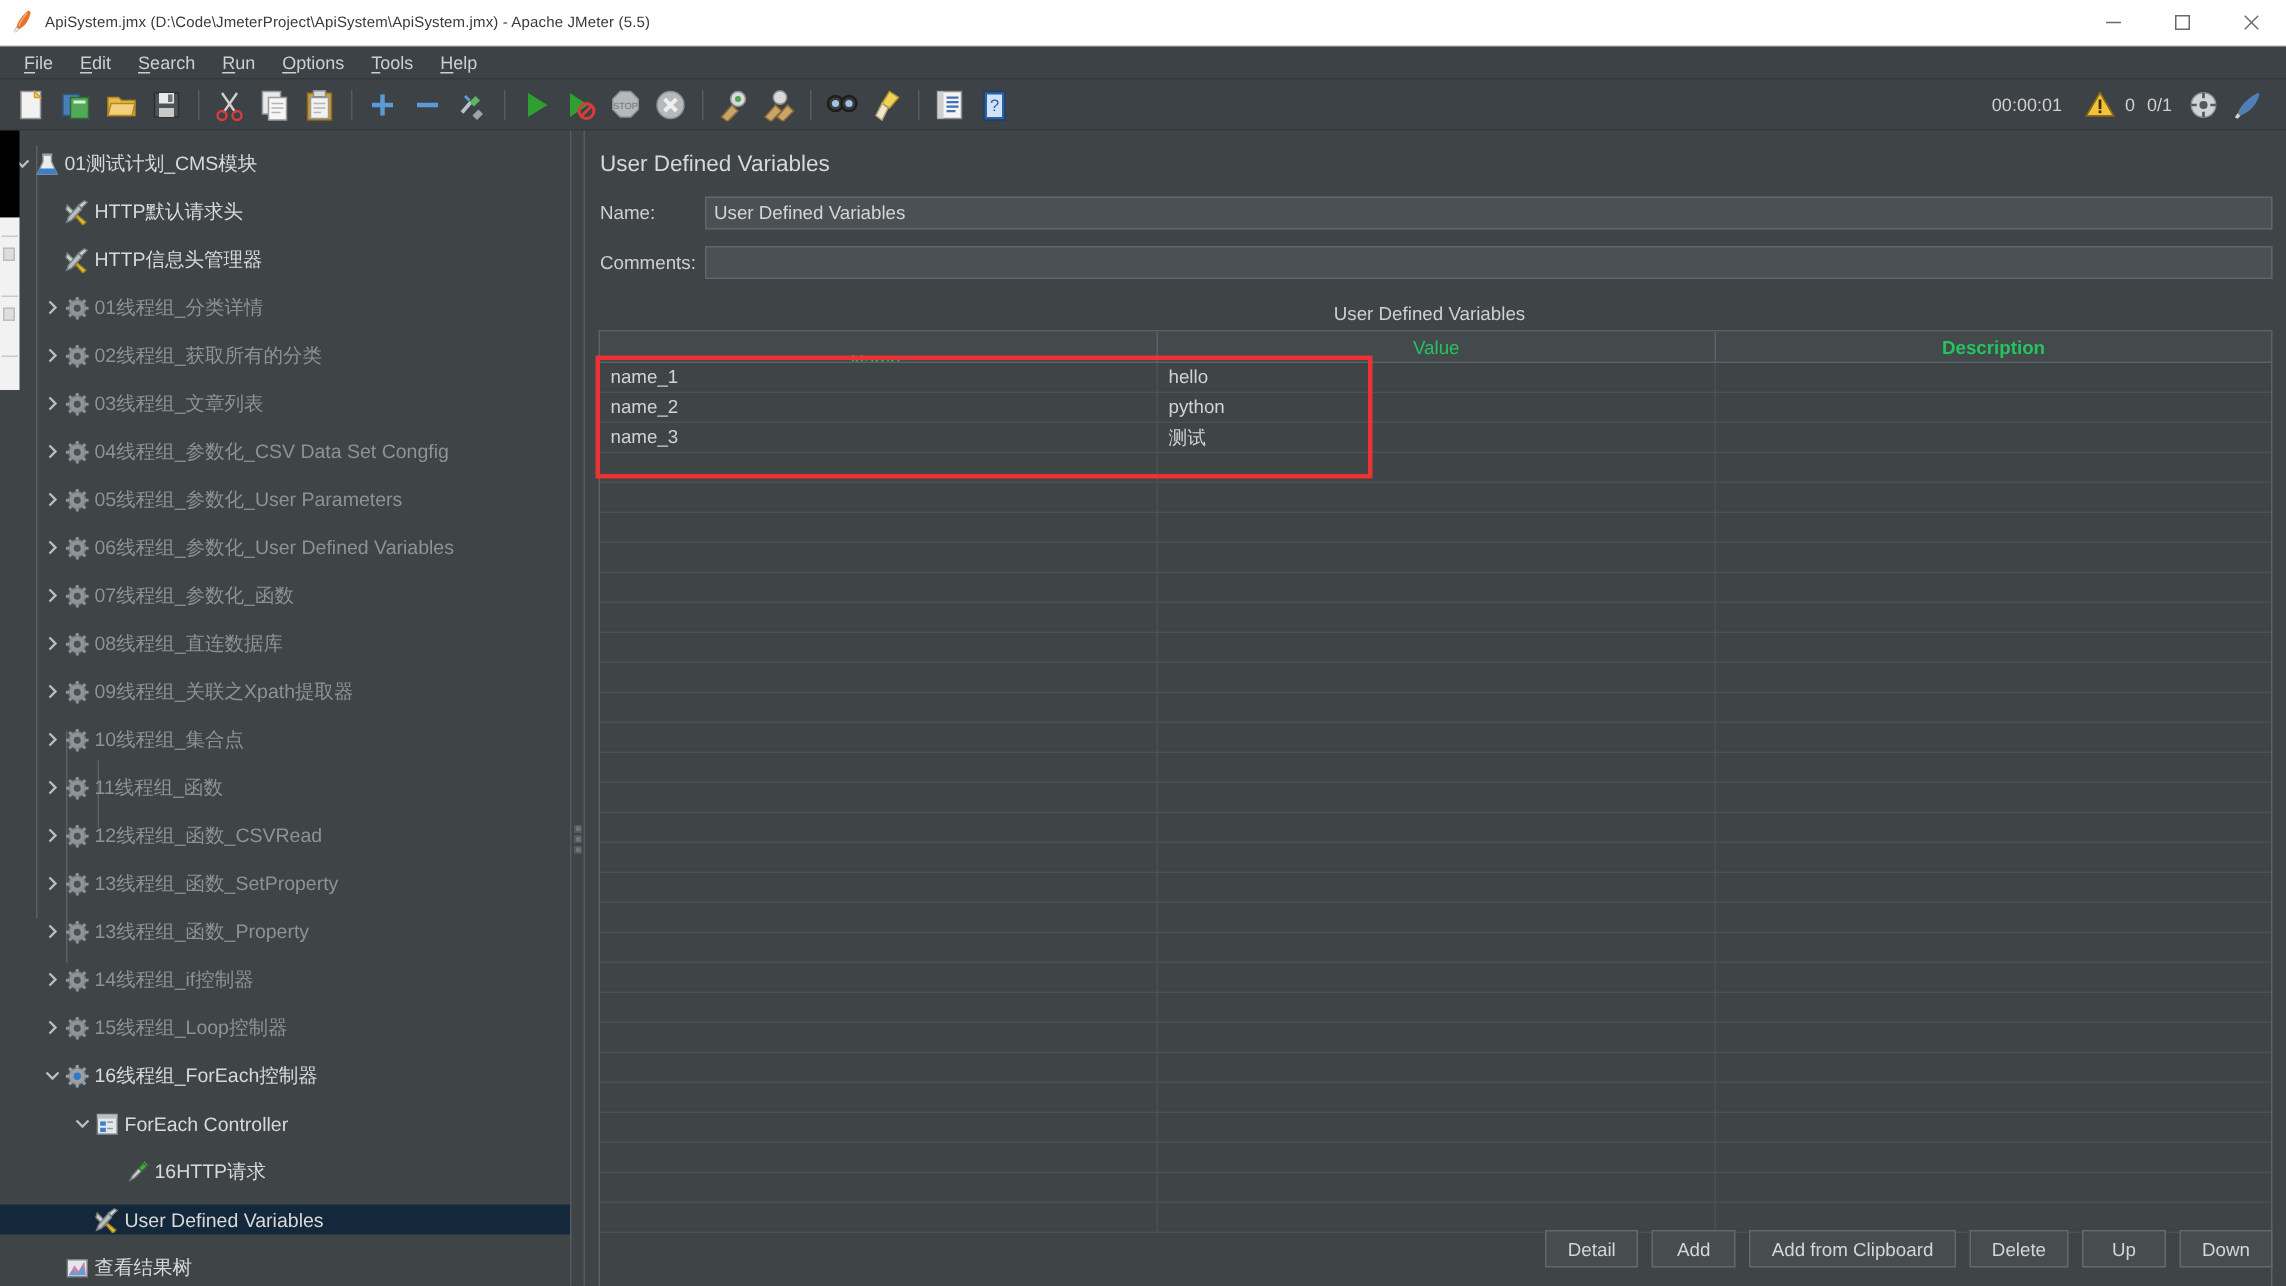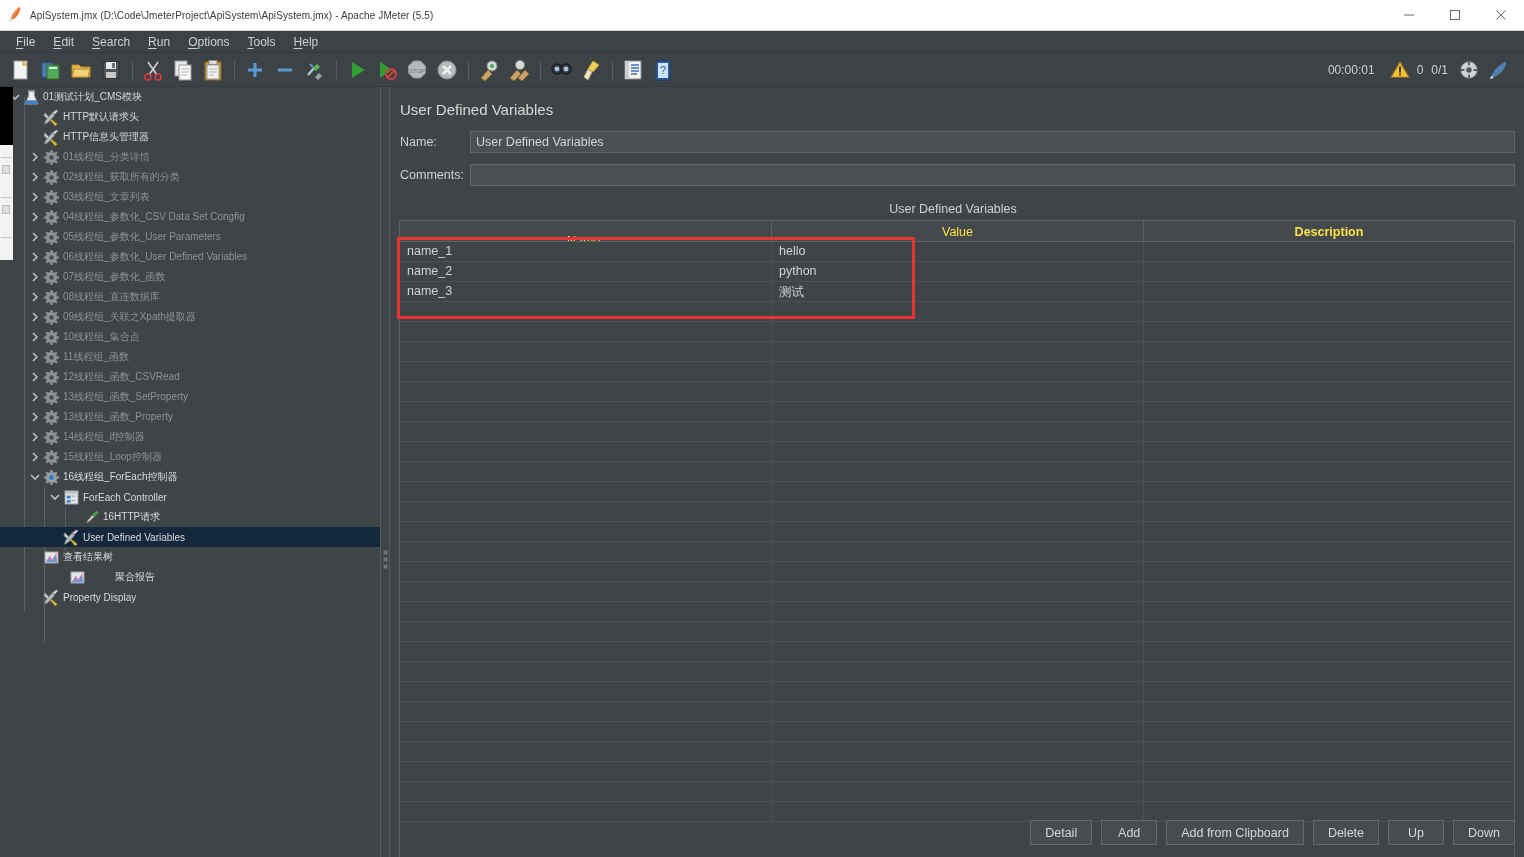--- a/index.html
+++ b/index.html
@@ -79,21 +79,21 @@
   }
   #stubedge {
     position: absolute; left: 0; top: 145px; width: 13px; height: 115px;
     background: #f2f2f2;
   }
   #stubedge .sline { position:absolute; left:1px; width:11px; height:1px; background:#c9c9c9; }
   #stubedge .sbox { position:absolute; left:2px; width:8px; height:9px; background:#dedede; border:1px solid #bdbdbd;}
 
   .treerow {
     position: relative; height: 20px; display: flex; align-items: center;
-    white-space: nowrap; font-size: 10px;
+    white-space: nowrap; font-size: 13px; margin-top: 12px;
   }
   .treerow.selected { background: #14283c; }
   .twist {
     width: 14px; height: 20px; display: flex; align-items: center; justify-content: center;
     color: #b9b9b9; font-size: 9px;
   }
   .ticon { width: 18px; height: 18px; display: flex; align-items: center; justify-content: center; margin-right: 3px; }
   .tlabel { color: #c8c8c8; }
   .tlabel.dim { color: #8d9295; }
   .tlabel.bright { color: #d9d9d9; }
@@ -142,21 +142,21 @@
   
   #tablewrap {
     position: absolute; left: 8px; top: 133px; width: 1116px; height: 684px;
     border: 1px solid #5b6164;
     background: #3f4447;
     overflow: hidden;
   }
   #thead { display: flex; height: 21px; background: #44494c; border-bottom: 1px solid #5b6164; }
   #thead .th {
     display: flex; align-items: flex-start; justify-content: center;
-    font-size: 12.5px; color: #fde047; border-right: 1px solid #5b6164;
+    font-size: 12.5px; color: #22c55e; border-right: 1px solid #5b6164;
     overflow: hidden; padding-top: 4px;
   }
   #thead .th:last-child { border-right: none; font-weight: bold; }
   .trow { display: flex; height: 20px; border-bottom: 1px solid #4a5053; }
   .trow .td {
     font-size: 12.5px; color: #d2d2d2; border-right: 1px solid #4a5053;
     padding: 2px 0 0 7px; overflow: hidden; white-space: nowrap;
   }
   .trow .td:last-child { border-right: none; }
   .trow.empty .td { color: transparent; }

